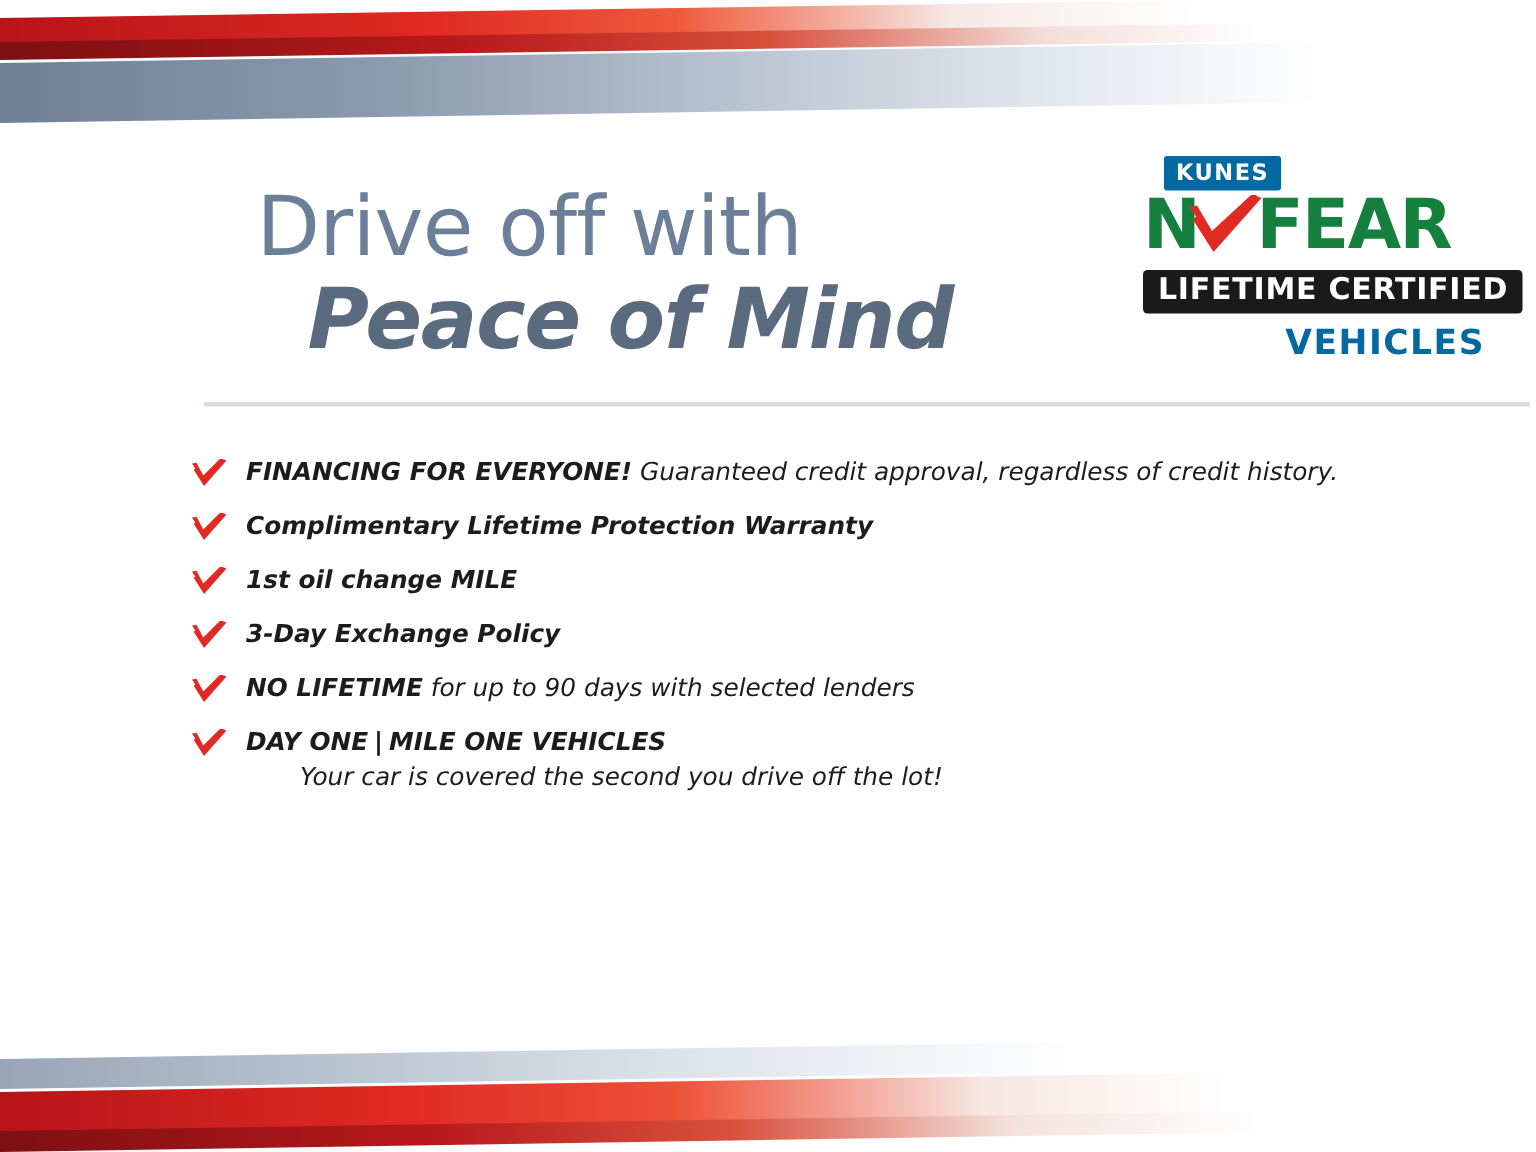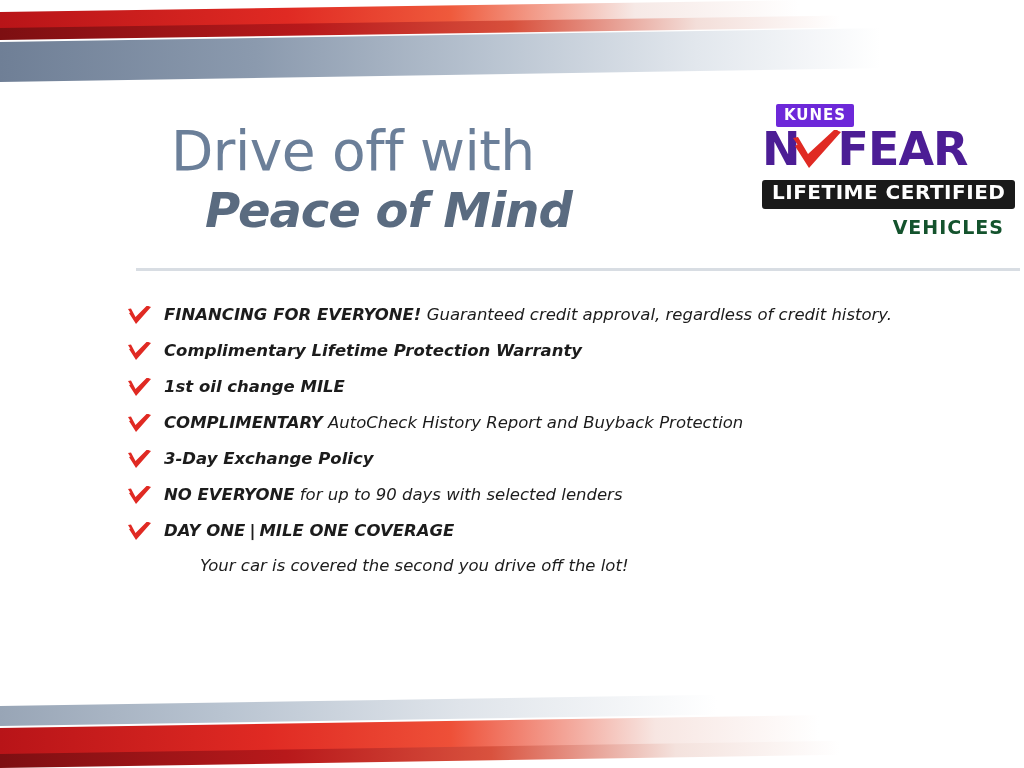--- a/index.html
+++ b/index.html
@@ -106,21 +106,21 @@
   .headline-line1 {
     font-family: "DejaVu Sans", sans-serif;
     font-size: 55px;
     font-weight: 400;
     color: #6b7f99;
     letter-spacing: -0.5px;
     line-height: 1;
   }
   .headline-line2 {
     font-family: "DejaVu Sans", sans-serif;
-    font-size: 48px;
+    font-size: 56px;
     font-weight: 700;
     font-style: italic;
     color: #5a6b80;
     letter-spacing: -1px;
     line-height: 1.05;
     margin-top: 6px;
     margin-left: 34px;
   }
   .headline-rule {
     position: absolute;
@@ -136,37 +136,37 @@
     position: absolute;
     right: 18px;
     top: 104px;
     width: 244px;
     height: 150px;
   }
   .logo-kunes {
     position: absolute;
     left: 14px;
     top: 0px;
-    background: #6d28d9;
+    background: #0369a1;
     color: #ffffff;
     font-family: "DejaVu Sans", sans-serif;
     font-weight: 700;
     font-size: 15px;
     letter-spacing: 1px;
     padding: 2px 8px 3px 8px;
     border-radius: 2px;
   }
   .logo-nofear {
     position: absolute;
     left: 0px;
     top: 22px;
     font-family: "DejaVu Sans", sans-serif;
     font-weight: 700;
     font-size: 46px;
-    color: #4c1d95;
+    color: #15803d;
     letter-spacing: -1px;
     line-height: 1;
   }
   .logo-check {
     position: absolute;
     left: 30px;
     top: 26px;
     width: 52px;
     height: 44px;
   }
@@ -180,26 +180,26 @@
     font-family: "DejaVu Sans", sans-serif;
     font-weight: 700;
     font-size: 20px;
     letter-spacing: 0.5px;
     padding: 0 10px 5px 10px;
     border-radius: 3px;
     white-space: nowrap;
   }
   .logo-vehicles {
     position: absolute;
-    right: 2px;
+    right: 16px;
     top: 112px;
-    color: #14532d;
-    font-family: "DejaVu Sans", sans-serif;
-    font-weight: 700;
-    font-size: 19px;
+    color: #0369a1;
+    font-family: "DejaVu Sans", sans-serif;
+    font-weight: 700;
+    font-size: 23px;
     letter-spacing: 1px;
   }
 
   
   .bullets {
     position: absolute;
     left: 128px;
     top: 305px;
     width: 860px;
   }
@@ -226,21 +226,21 @@
     text-align: center;
   }
   .bullet-text b {
     font-weight: 700;
   }
   .bullet-sub {
     font-family: "DejaVu Sans", sans-serif;
     font-size: 16.5px;
     font-style: italic;
     color: #1c1c1c;
-    margin-top: 14px;
+    margin-top: 2px;
     margin-left: 36px;
   }
   .bullet-row.with-sub { margin-bottom: 10px; }
   .pipe { padding: 0 4px; }
 </style>
 </head>
 <body>
 
 <div class="page">
 
@@ -298,58 +298,49 @@
       <span class="check">
         <svg width="24" height="20" viewBox="0 0 24 20">
             <path d="M1 7 L8 18 L23 1 L20 0 L8 13 L4 6 Z" fill="#e02a23"></path>
             <path d="M0 3 L7.5 15 L21 0 L18.5 0 L7.5 11 L3 2.5 Z" fill="#e02a23"></path>
           </svg>
       </span>
       <span class="bullet-text"><b>1st oil change MILE</b><span></span></span>
     </div>
 
 
-    <div class="bullet-row">
-      <span class="check">
-        <svg width="24" height="20" viewBox="0 0 24 20">
-            <path d="M1 7 L8 18 L23 1 L20 0 L8 13 L4 6 Z" fill="#e02a23"></path>
-            <path d="M0 3 L7.5 15 L21 0 L18.5 0 L7.5 11 L3 2.5 Z" fill="#e02a23"></path>
-          </svg>
-      </span>
-      <span class="bullet-text"><b>COMPLIMENTARY</b><span> AutoCheck History Report and Buyback Protection</span></span>
-    </div>
 
     <div class="bullet-row">
       <span class="check">
         <svg width="24" height="20" viewBox="0 0 24 20">
             <path d="M1 7 L8 18 L23 1 L20 0 L8 13 L4 6 Z" fill="#e02a23"></path>
             <path d="M0 3 L7.5 15 L21 0 L18.5 0 L7.5 11 L3 2.5 Z" fill="#e02a23"></path>
           </svg>
       </span>
       <span class="bullet-text"><b>3-Day Exchange Policy</b><span></span></span>
     </div>
 
     <div class="bullet-row">
       <span class="check">
         <svg width="24" height="20" viewBox="0 0 24 20">
             <path d="M1 7 L8 18 L23 1 L20 0 L8 13 L4 6 Z" fill="#e02a23"></path>
             <path d="M0 3 L7.5 15 L21 0 L18.5 0 L7.5 11 L3 2.5 Z" fill="#e02a23"></path>
           </svg>
       </span>
-      <span class="bullet-text"><b>NO EVERYONE</b><span> for up to 90 days with selected lenders</span></span>
+      <span class="bullet-text"><b>NO LIFETIME</b><span> for up to 90 days with selected lenders</span></span>
     </div>
 
     <div class="bullet-row with-sub">
       <span class="check">
         <svg width="24" height="20" viewBox="0 0 24 20">
             <path d="M1 7 L8 18 L23 1 L20 0 L8 13 L4 6 Z" fill="#e02a23"></path>
             <path d="M0 3 L7.5 15 L21 0 L18.5 0 L7.5 11 L3 2.5 Z" fill="#e02a23"></path>
           </svg>
       </span>
-      <span class="bullet-text"><b>DAY ONE</b><b class="pipe">|</b><b>MILE ONE COVERAGE</b></span>
+      <span class="bullet-text"><b>DAY ONE</b><b class="pipe">|</b><b>MILE ONE VEHICLES</b></span>
       <div class="bullet-sub">Your car is covered the second you drive off the lot!</div>
     </div>
 
   </div>
 
   <div>
     <div class="bot-grey"></div>
     <div class="bot-red"></div>
     <div class="bot-red-dark"></div>
   </div>

